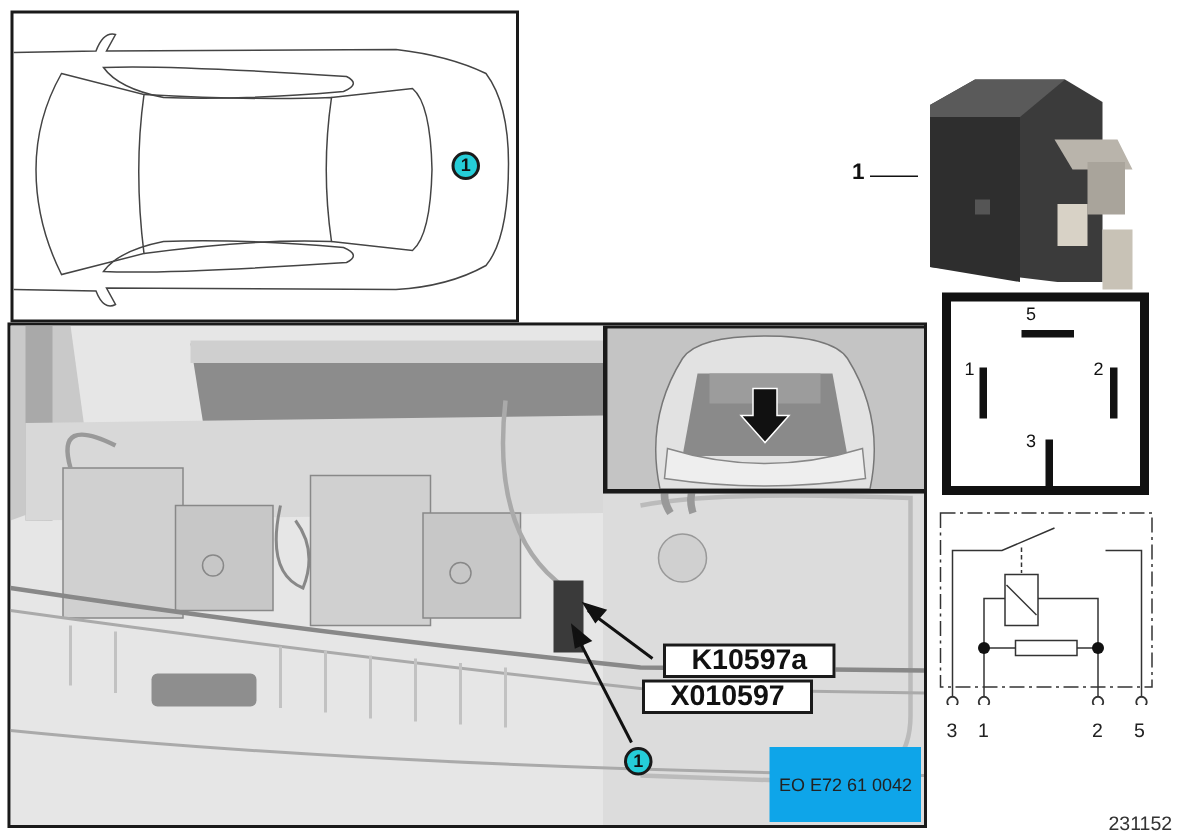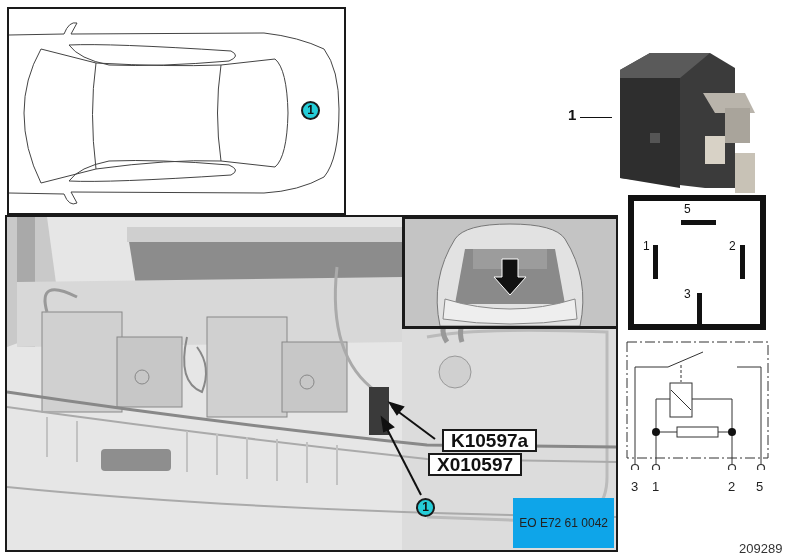--- a/index.html
+++ b/index.html
@@ -2,21 +2,21 @@
 <html><head>
 <meta charset="utf-8">
 <style>
   html, body { margin: 0; padding: 0; background: #ffffff; }
   body { width: 800px; height: 560px; position: relative; overflow: hidden; font-family: "Liberation Sans", sans-serif; }
   .abs { position: absolute; }
   .panel-car { left: 7px; top: 7px; width: 339px; height: 208px; border: 2px solid #1a1a1a; box-sizing: border-box; background: #fff; }
   .panel-photo { left: 5px; top: 215px; width: 613px; height: 337px; border: 2px solid #1a1a1a; box-sizing: border-box; background: #e3e3e3; overflow: hidden; }
   .inset { left: 400px; top: 216px; width: 217px; height: 113px; border: 3px solid #1a1a1a; box-sizing: border-box; background: #bdbdbd; overflow: hidden; }
   .callout { width: 19px; height: 19px; border-radius: 50%; background: #25cdd8; border: 2px solid #1a1a1a; box-sizing: border-box; color: #111; font-weight: bold; font-size: 12px; line-height: 15px; text-align: center; }
-  .label-box { background: #fff; border: 2px solid #1a1a1a; box-sizing: border-box; font-weight: bold; font-size: 19px; line-height: 19px; padding: 0 7px; color: #111; }
+  .label-box { background: #fff; border: 2px solid #1a1a1a; box-sizing: border-box; font-weight: bold; font-size: 19px; line-height: 19px; padding: 0 17px; color: #111; }
   .eo-label { background: #0ea5e9; font-size: 12px; color: #222; padding: 18px 6px; }
   .pin-box { left: 628px; top: 195px; width: 138px; height: 135px; border: 6px solid #111; box-sizing: border-box; background: #fff; }
   .pin-num { font-size: 12px; color: #111; }
   .pin-bar { background: #111; }
   .schem-num { font-size: 13px; color: #222; }
   .part-id { font-size: 13px; color: #333; }
 </style>
 </head>
 <body>
 
@@ -163,13 +163,13 @@
     <circle cx="31" cy="128" r="3.5"></circle>
     <circle cx="107" cy="128" r="3.5"></circle>
     <circle cx="136" cy="128" r="3.5"></circle>
   </g>
 </svg>
 <span class="abs schem-num" style="left:631px; top:479px;">3</span>
 <span class="abs schem-num" style="left:652px; top:479px;">1</span>
 <span class="abs schem-num" style="left:728px; top:479px;">2</span>
 <span class="abs schem-num" style="left:756px; top:479px;">5</span>
 
-<span class="abs part-id" style="left:739px; top:541px;">209289</span>
+<span class="abs part-id" style="left:739px; top:541px;">231152</span>
 
 </body></html>

